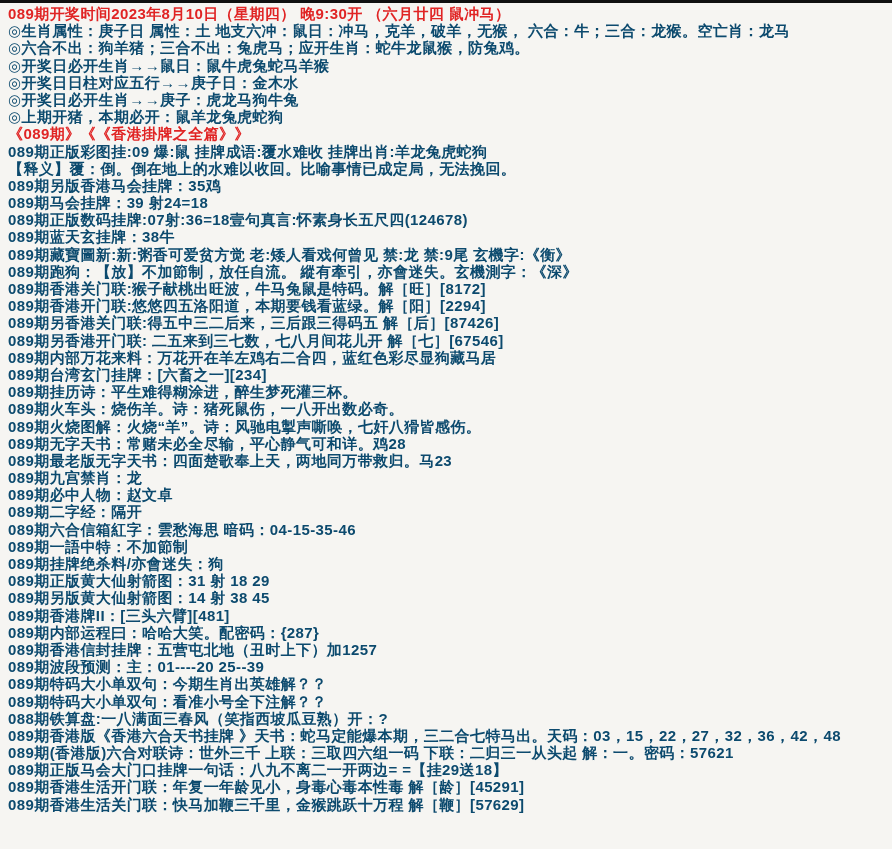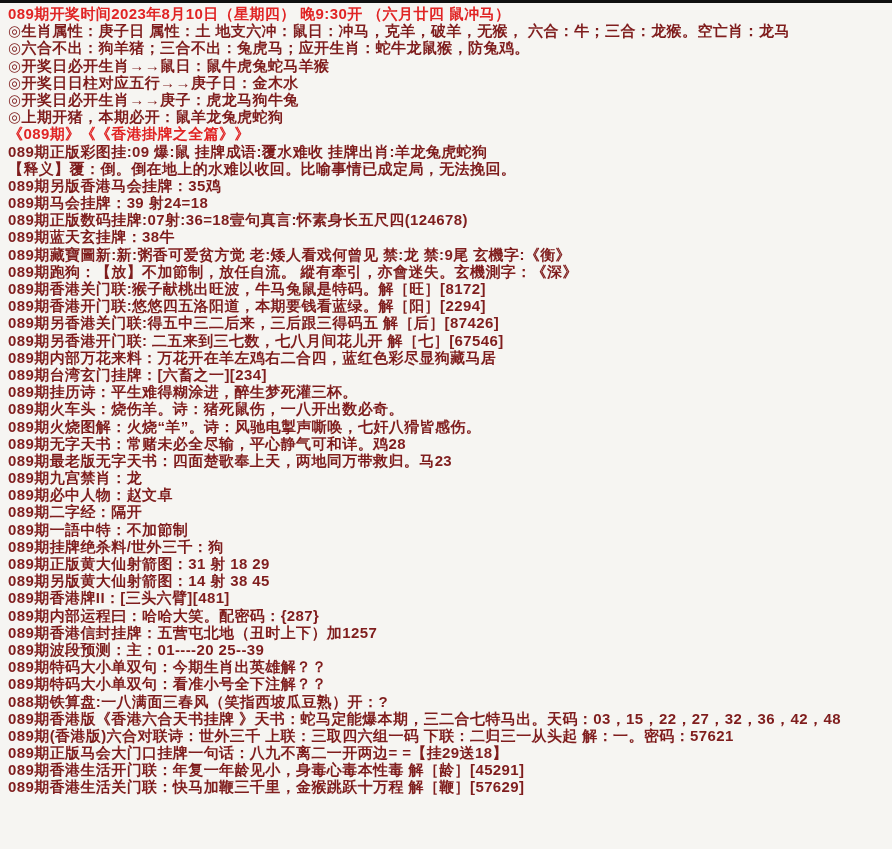--- a/index.html
+++ b/index.html
@@ -9,21 +9,21 @@
     font-family:"Liberation Sans","DejaVu Sans",sans-serif;
   }
   .page{position:relative;width:892px;height:849px;background:#f6f5f2;}
   .topbar{height:3px;width:100%;background:#101010;}
   .content{padding:2px 4px 0 8px;}
   .line{
     font-size:15px;
     line-height:17.2px;
     height:17.2px;
     font-weight:bold;
-    color:#7f1d1d;
+    color:#0c4a6e;
     white-space:nowrap;
     overflow:hidden;
     letter-spacing:0.4px;
   }
   .line.red{color:#e02424;}
 </style>
 </head>
 <body>
 
 <div class="page">
@@ -52,22 +52,23 @@
       <div class="line">089期内部万花来料：万花开在羊左鸡右二合四，蓝红色彩尽显狗藏马居</div>
       <div class="line">089期台湾玄门挂牌：[六畜之一][234]</div>
       <div class="line">089期挂历诗：平生难得糊涂进，醉生梦死灌三杯。</div>
       <div class="line">089期火车头：烧伤羊。诗：猪死鼠伤，一八开出数必奇。</div>
       <div class="line">089期火烧图解：火烧“羊”。诗：风驰电掣声嘶唤，七奸八猾皆感伤。</div>
       <div class="line">089期无字天书：常赌未必全尽输，平心静气可和详。鸡28</div>
       <div class="line">089期最老版无字天书：四面楚歌奉上天，两地同万带救归。马23</div>
       <div class="line">089期九宫禁肖：龙</div>
       <div class="line">089期必中人物：赵文卓</div>
       <div class="line">089期二字经：隔开</div>
+      <div class="line">089期六合信箱紅字：雲愁海思 暗码：04-15-35-46</div>
       <div class="line">089期一語中特：不加節制</div>
-      <div class="line">089期挂牌绝杀料/世外三千：狗</div>
+      <div class="line">089期挂牌绝杀料/亦會迷失：狗</div>
       <div class="line">089期正版黄大仙射箭图：31 射 18 29</div>
       <div class="line">089期另版黄大仙射箭图：14 射 38 45</div>
       <div class="line">089期香港牌II：[三头六臂][481]</div>
       <div class="line">089期内部运程曰：哈哈大笑。配密码：{287}</div>
       <div class="line">089期香港信封挂牌：五营屯北地（丑时上下）加1257</div>
       <div class="line">089期波段预测：主：01----20 25--39</div>
       <div class="line">089期特码大小单双句：今期生肖出英雄解？？</div>
       <div class="line">089期特码大小单双句：看准小号全下注解？？</div>
       <div class="line">088期铁算盘:一八满面三春风（笑指西坡瓜豆熟）开：?</div>
       <div class="line">089期香港版《香港六合天书挂牌 》天书：蛇马定能爆本期，三二合七特马出。天码：03，15，22，27，32，36，42，48</div>

